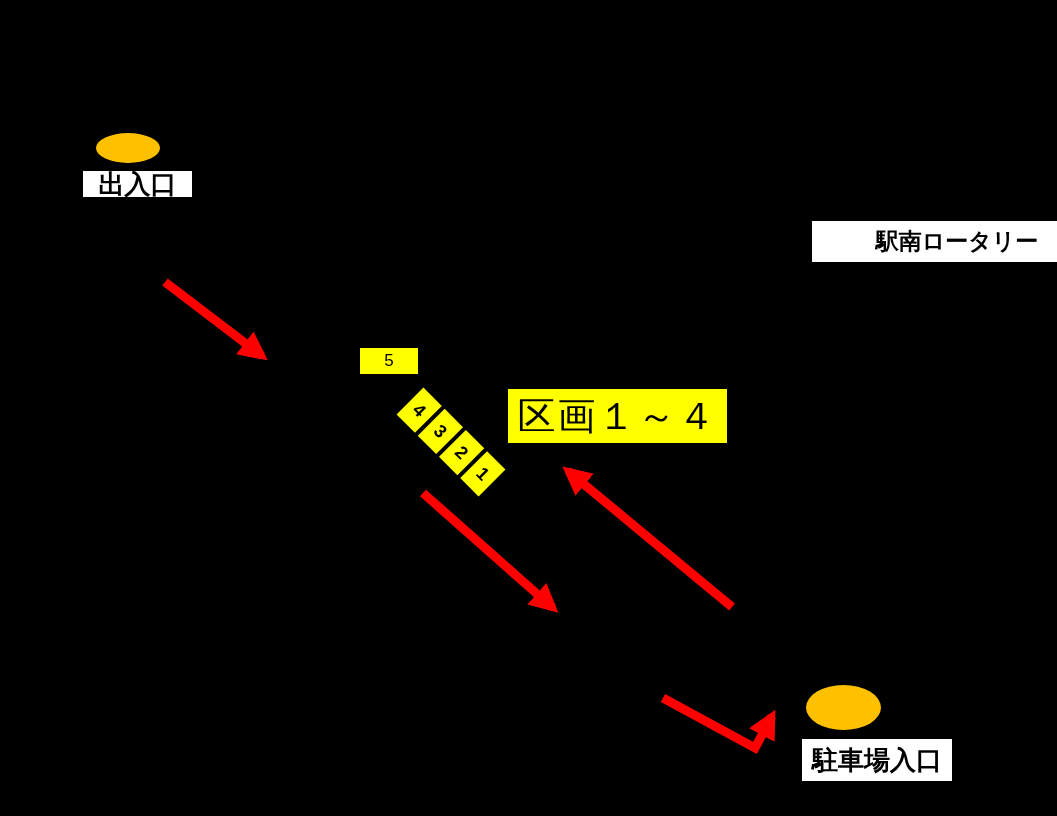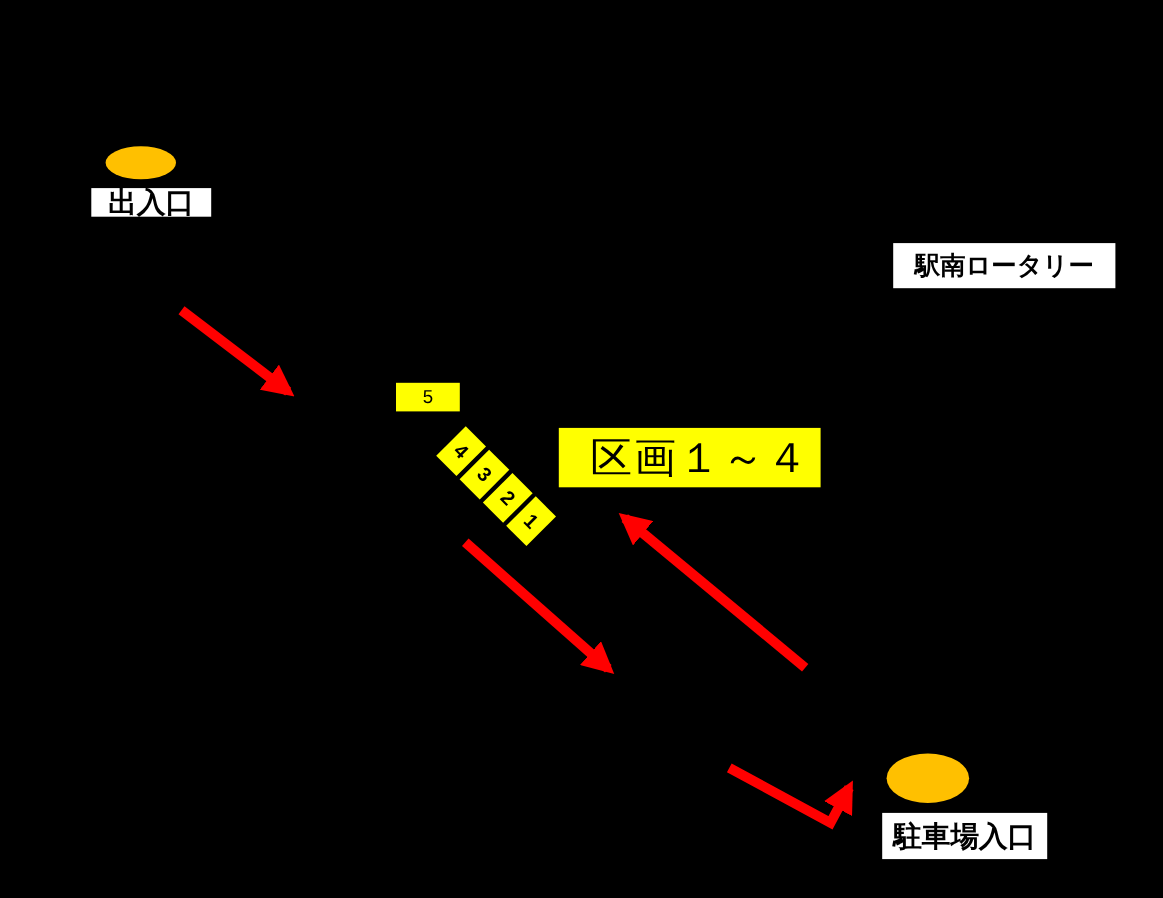--- a/index.html
+++ b/index.html
@@ -27,35 +27,35 @@
     position: absolute;
     background: var(--label-bg, #FFFFFF);
     color: var(--text, #000000);
     font-weight: bold;
     display: flex;
     align-items: center;
     justify-content: center;
     white-space: nowrap;
   }
   .label-entrance { left: 83px;  top: 171px; width: 109px; height: 26px; font-size: 26px; }
-  .label-rotary   { left: 812px; top: 221px; width: 202px; height: 41px; font-size: 23px; }
+  .label-rotary   { left: 812px; top: 221px; width: 202px; height: 41px; font-size: 23px; padding-left: 44px; }
   .label-parking  { left: 802px; top: 739px; width: 150px; height: 42px; font-size: 26px; text-align: center; }
 
   .yellow-label {
     position: absolute;
     background: var(--yellow, #FFFF00);
     color: var(--text, #000000);
     font-weight: 400;
     display: flex;
     align-items: center;
     justify-content: center;
     white-space: nowrap;
   }
   .label-section5  { left: 404px; top: 271px; width: 146px; height: 52px; font-size: 38px; }
-  .label-section14 { left: 508px; top: 389px; width: 219px; height: 54px; font-size: 38px; letter-spacing: 2px; padding-left: 19px; }
+  .label-section14 { left: 508px; top: 389px; width: 219px; height: 54px; font-size: 38px; letter-spacing: 2px; }
 
   .space5-box {
     position: absolute;
     left: 360px; top: 348px; width: 58px; height: 26px;
     background: var(--yellow, #FFFF00);
     color: var(--text, #000000);
     font-size: 17px;
     display: flex;
     align-items: center;
     justify-content: center;

